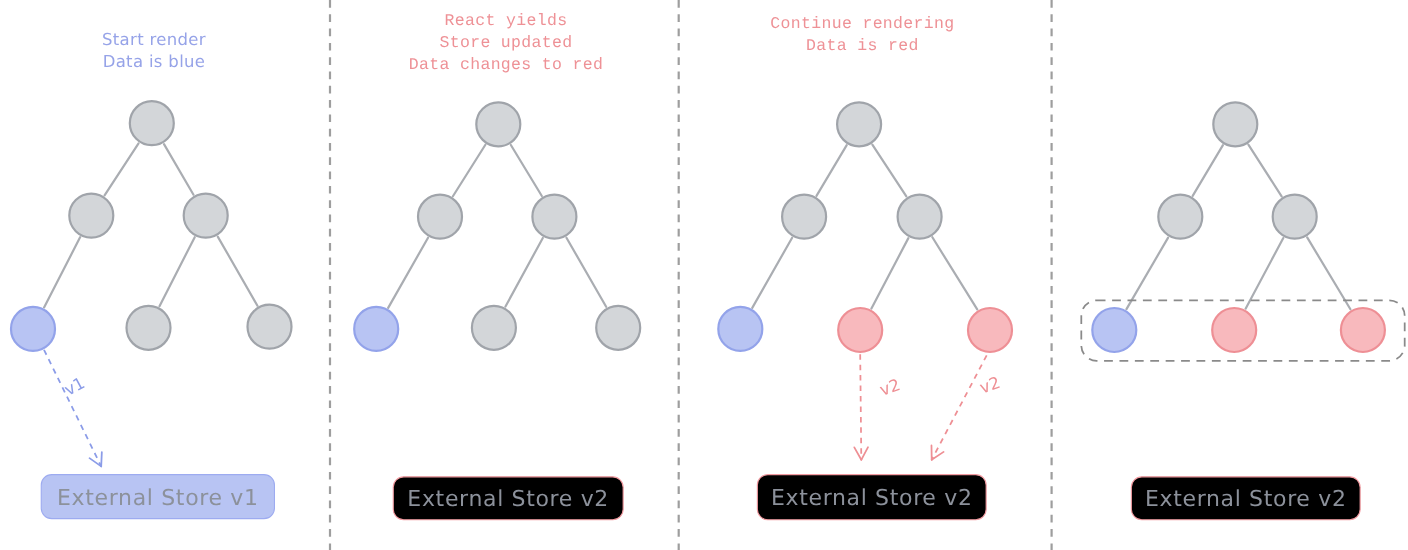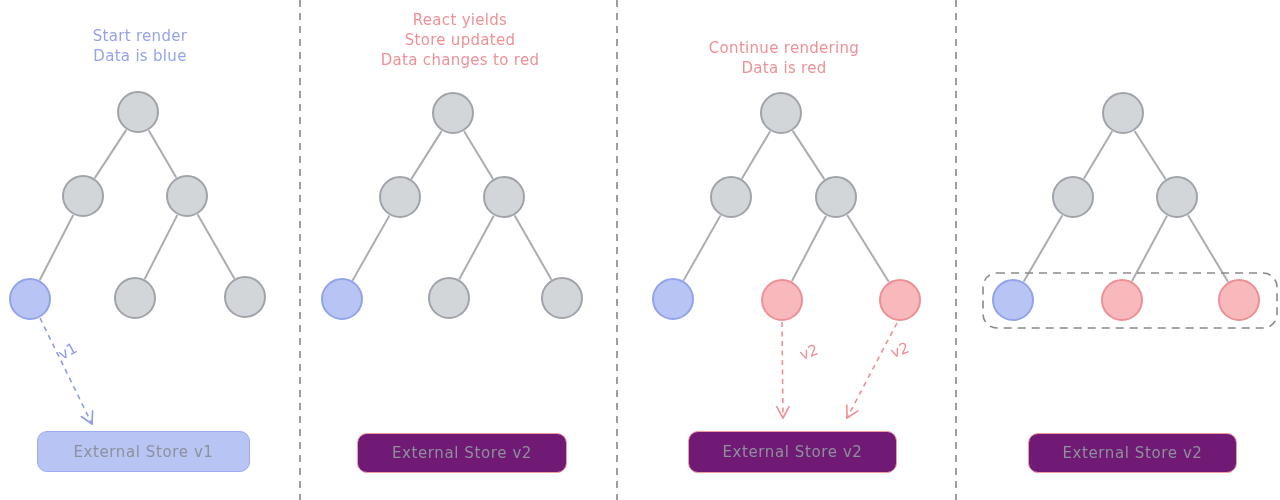--- a/index.html
+++ b/index.html
@@ -5,28 +5,28 @@
   html,body{margin:0;padding:0;background:#ffffff;}
   .canvas{
     position:relative;width:1280px;height:500px;background:#ffffff;overflow:hidden;
     font-family:"DejaVu Sans", sans-serif;
   }
   .title{
     position:absolute;text-align:center;white-space:pre-line;
     font-size:15px;line-height:20px;letter-spacing:0.3px;
   }
   .t-blue{color:#96a3e8;}
-  .t-red{color:#ee9196;}
+  .t-red{color:#ee9196;font-family:Liberation Mono, monospace;}
   .store{
     position:absolute;display:flex;align-items:center;justify-content:center;
     border-radius:10px;box-sizing:border-box;
-    font-size:15px;letter-spacing:0.6px;color:#8c919b;
+    font-size:20px;letter-spacing:0.6px;color:#8c919b;
   }
   .s-blue{background:#b8c4f3;border:1.5px solid #9dabf0;}
-  .s-red{background:#701a75;border:1.5px solid #f29aa0;}
+  .s-red{background:#000000;border:1.5px solid #f29aa0;}
   svg{position:absolute;left:0;top:0;}
 </style>
 </head>
 <body>
 
 <div class="canvas">
   <svg id="diagram-svg" width="1280" height="500" viewBox="0 0 1280 500">
       <line x1="300" y1="0" x2="300" y2="500" stroke="#9e9e9e" stroke-width="2" stroke-dasharray="7 6"></line>
       <line x1="617" y1="0" x2="617" y2="500" stroke="#9e9e9e" stroke-width="2" stroke-dasharray="7 6"></line>
       <line x1="956" y1="0" x2="956" y2="500" stroke="#9e9e9e" stroke-width="2" stroke-dasharray="7 6"></line>
@@ -87,21 +87,21 @@
       <circle cx="1013" cy="300" r="20" fill="#b8c4f3" stroke="#93a3ea" stroke-width="2"></circle>
       <circle cx="1122" cy="300" r="20" fill="#f8b9bd" stroke="#ee8f95" stroke-width="2"></circle>
       <circle cx="1239" cy="300" r="20" fill="#f8b9bd" stroke="#ee8f95" stroke-width="2"></circle>
     </svg>
 
   <div class="title t-blue" id="title-0" style="left: -10px; width: 300px; top: 26px; color: rgb(150, 163, 232);">Start render
 Data is blue</div>
   <div class="title t-red" id="title-1" style="left: 310px; width: 300px; top: 10px; color: rgb(238, 145, 150);">React yields
 Store updated
 Data changes to red</div>
-  <div class="title t-red" id="title-2" style="left: 634px; width: 300px; top: 38px; color: rgb(238, 145, 150);">Continue rendering
+  <div class="title t-red" id="title-2" style="left: 634px; width: 300px; top: 12px; color: rgb(238, 145, 150);">Continue rendering
 Data is red</div>
 
   <div class="store s-blue" id="store-0" style="left: 37px; top: 431px; width: 213px; height: 41px;">
     <span>External Store v1</span>
   </div>
   <div class="store s-red" id="store-1" style="left: 357px; top: 433px; width: 210px; height: 40px;">
     <span>External Store v2</span>
   </div>
   <div class="store s-red" id="store-2" style="left: 688px; top: 431px; width: 209px; height: 42px;">
     <span>External Store v2</span>

